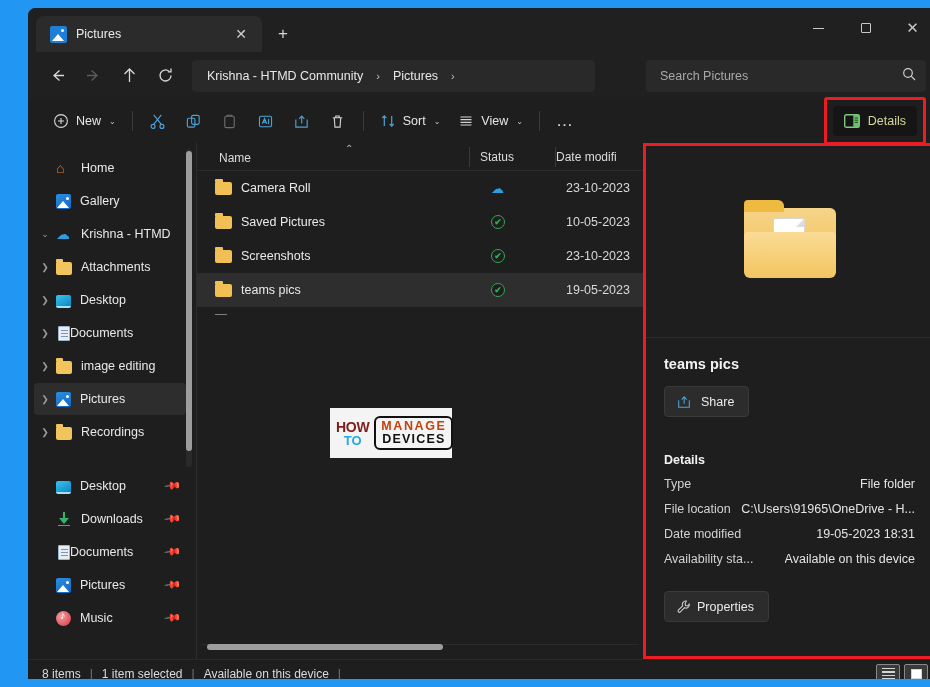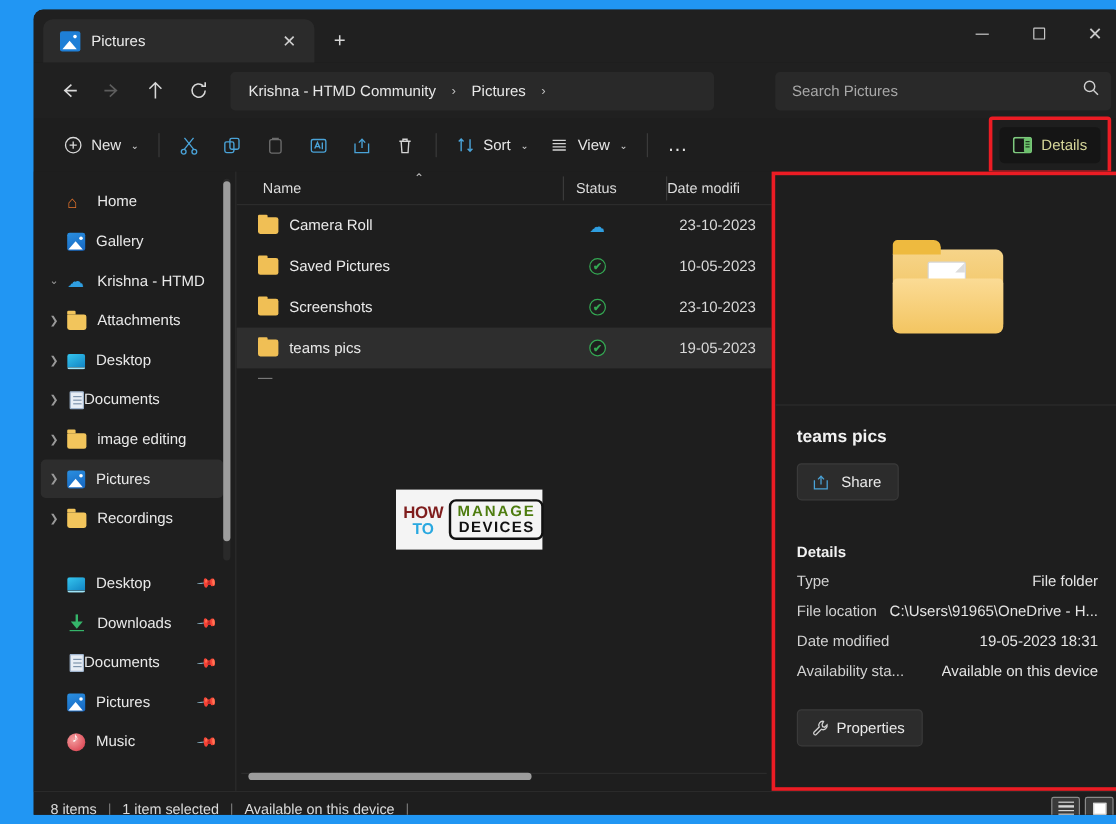--- a/index.html
+++ b/index.html
@@ -306,21 +306,21 @@
     color: #bdbdbd; font-size: 10px;
   }
   .row {
     height: 34px;
     display: flex; align-items: center;
     position: relative;
   }
   .row.selected { background: #2e2e2e; }
   .row .cell-name {
     width: 272px; padding-left: 18px;
-    display: flex; align-items: flex-start; gap: 9px;
+    display: flex; align-items: flex-end; gap: 9px;
   }
   .row .cell-status { width: 86px; display: flex; align-items: center; padding-left: 22px; }
   .row .cell-date { flex: 1; padding-left: 11px; font-size: 12.5px; color: #d9d9d9; }
   .row .fname { font-size: 12.5px; color: #eaeaea; white-space: nowrap; }
   .row-folder {
     width: 17px; height: 13.5px; flex: none;
     background: #f0bf55; border-radius: 1px 2px 2px 2px;
     position: relative;
   }
   .row-folder::before {
@@ -350,21 +350,21 @@
     line-height: 1;
   }
   .wm-how { color: #7f1d1d; font-size: 14px; font-weight: bold; letter-spacing: -0.3px; }
   .wm-to  { color: #29a8e0; font-size: 13px; font-weight: bold; }
   .wm-box {
     border: 2px solid #111; border-radius: 6px;
     padding: 2px 5px;
     display: flex; flex-direction: column; align-items: center;
     line-height: 1.05;
   }
-  .wm-manage { color: #4d7c0f; font-size: 12.5px; font-weight: bold; letter-spacing: 1.6px; }
+  .wm-manage { color: #c2410c; font-size: 12.5px; font-weight: bold; letter-spacing: 1.6px; }
   .wm-devices { color: #111; font-size: 12.5px; font-weight: bold; letter-spacing: 1.2px; }
   .hscroll-track {
     position: absolute; left: 4px; bottom: 9px; right: 4px;
     height: 6px; background: transparent;
     border-top: 1px solid #2b2b2b;
   }
   .hscroll-thumb {
     position: absolute; left: 10px; bottom: 9px;
     width: 236px; height: 6px;
     background: #9d9d9d; border-radius: 3px;

